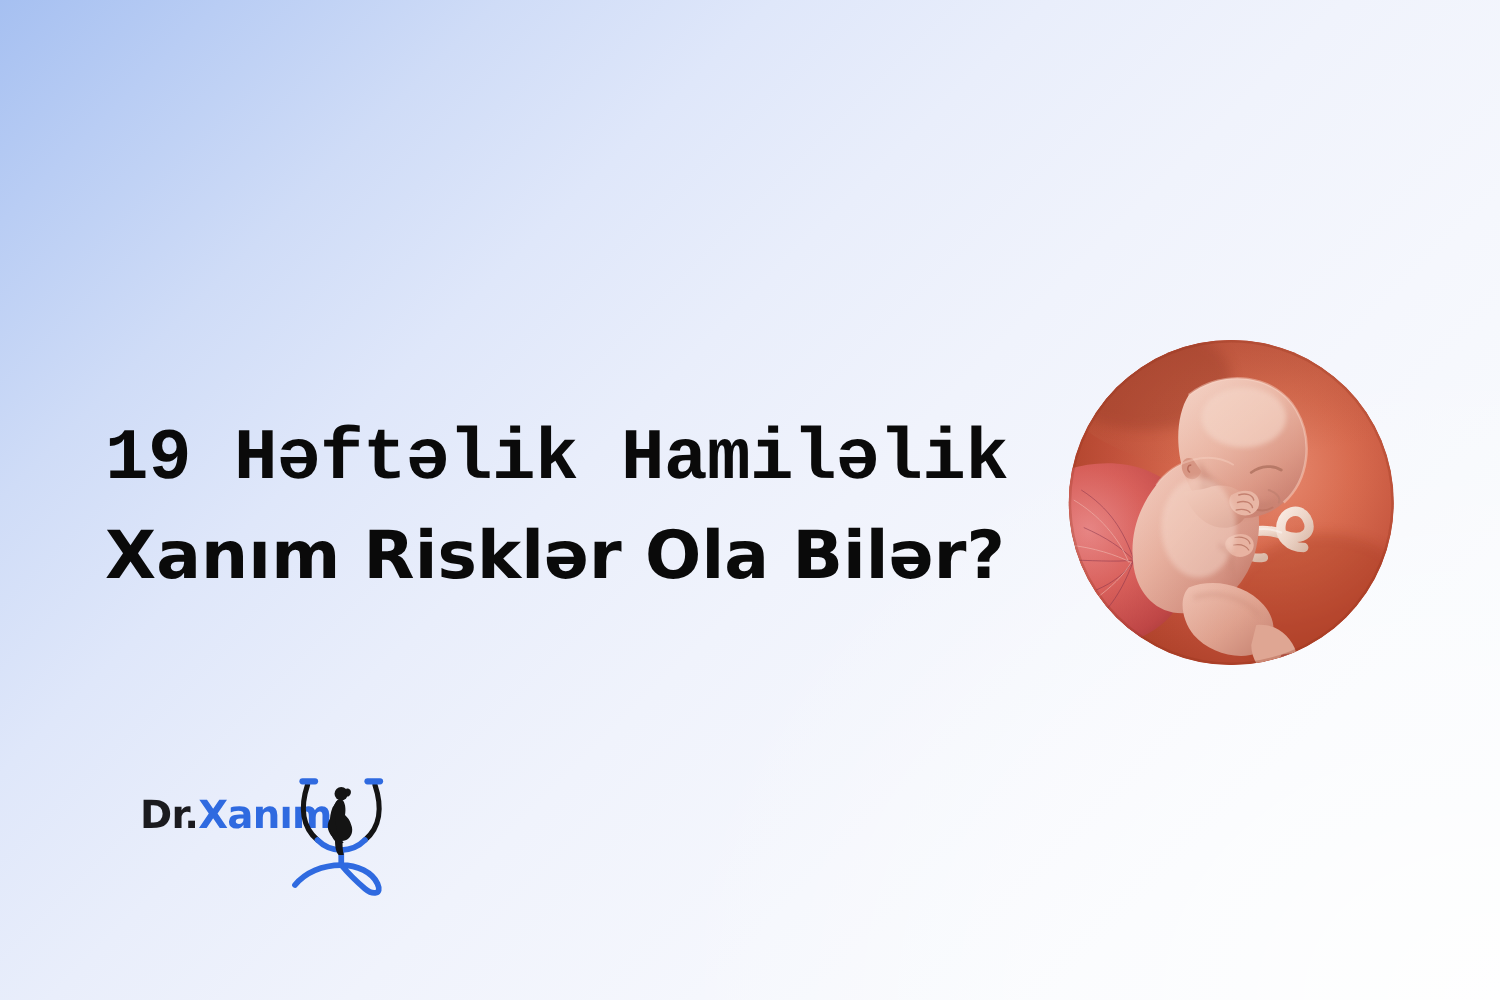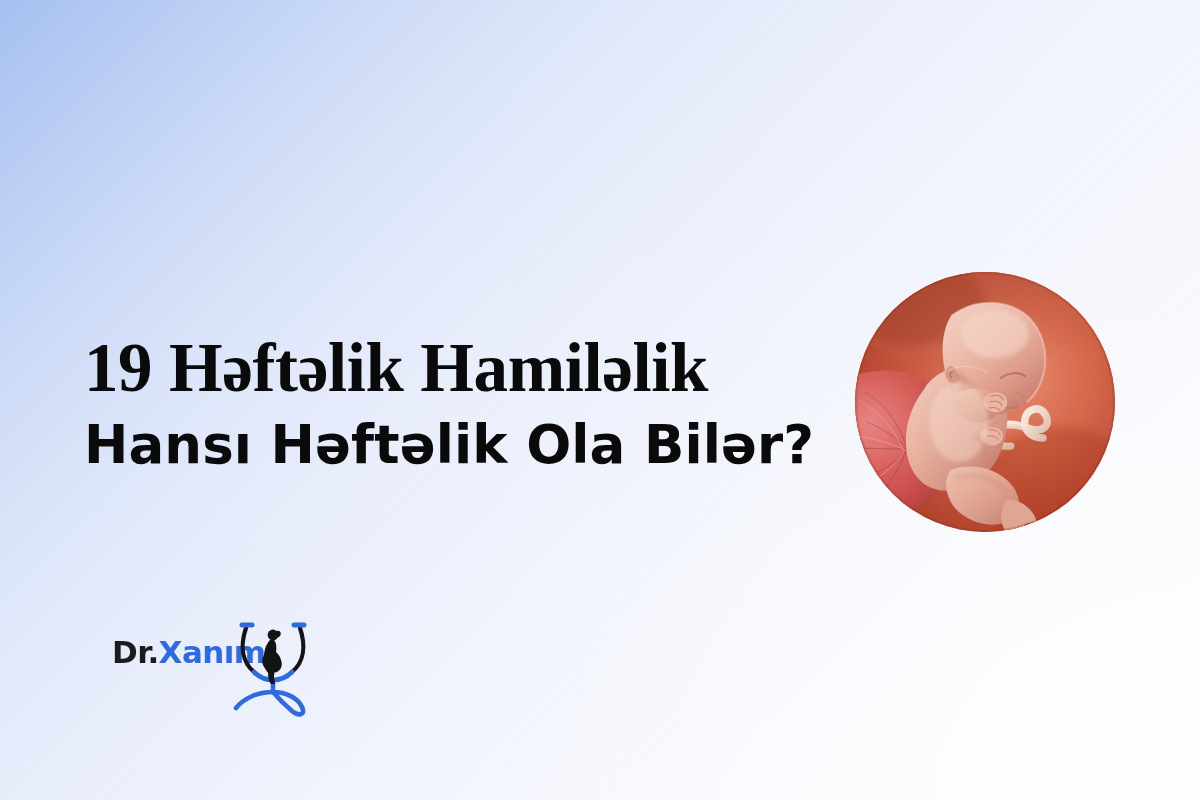--- a/index.html
+++ b/index.html
@@ -47,22 +47,22 @@
   
   .headline {
     position: absolute;
     left: 84px;
     top: 330px;
     width: 760px;
     z-index: 3;
   }
   .headline-line1 {
     display: block;
-    font-family: Liberation Serif, serif;
-    font-size: 69px;
+    font-family: Liberation Mono, monospace;
+    font-size: 58px;
     font-weight: 700;
     letter-spacing: -0.4px;
     color: #0a0a0a;
     line-height: 76px;
     white-space: nowrap;
   }
   .headline-line2 {
     display: block;
     font-family: "DejaVu Sans", sans-serif;
     font-size: 53px;
@@ -120,21 +120,21 @@
   }
   .logo-mark svg { display: block; width: 100%; height: 100%; }
 </style>
 </head>
 <body>
 
 <div class="banner">
 
   <div class="headline">
     <span class="headline-line1">19 Həftəlik Hamiləlik</span>
-    <span class="headline-line2">Hansı Həftəlik Ola Bilər?</span>
+    <span class="headline-line2">Xanım Risklər Ola Bilər?</span>
   </div>
 
   <div class="fetus-figure">
     <svg viewBox="0 0 260 260" xmlns="http://www.w3.org/2000/svg" role="img">
       <defs>
         <radialGradient id="wombBg" cx="62%" cy="40%" r="78%">
           <stop offset="0%" stop-color="#e98d73"></stop>
           <stop offset="32%" stop-color="#d96c50"></stop>
           <stop offset="62%" stop-color="#c1503a"></stop>
           <stop offset="100%" stop-color="#a2381f"></stop>

